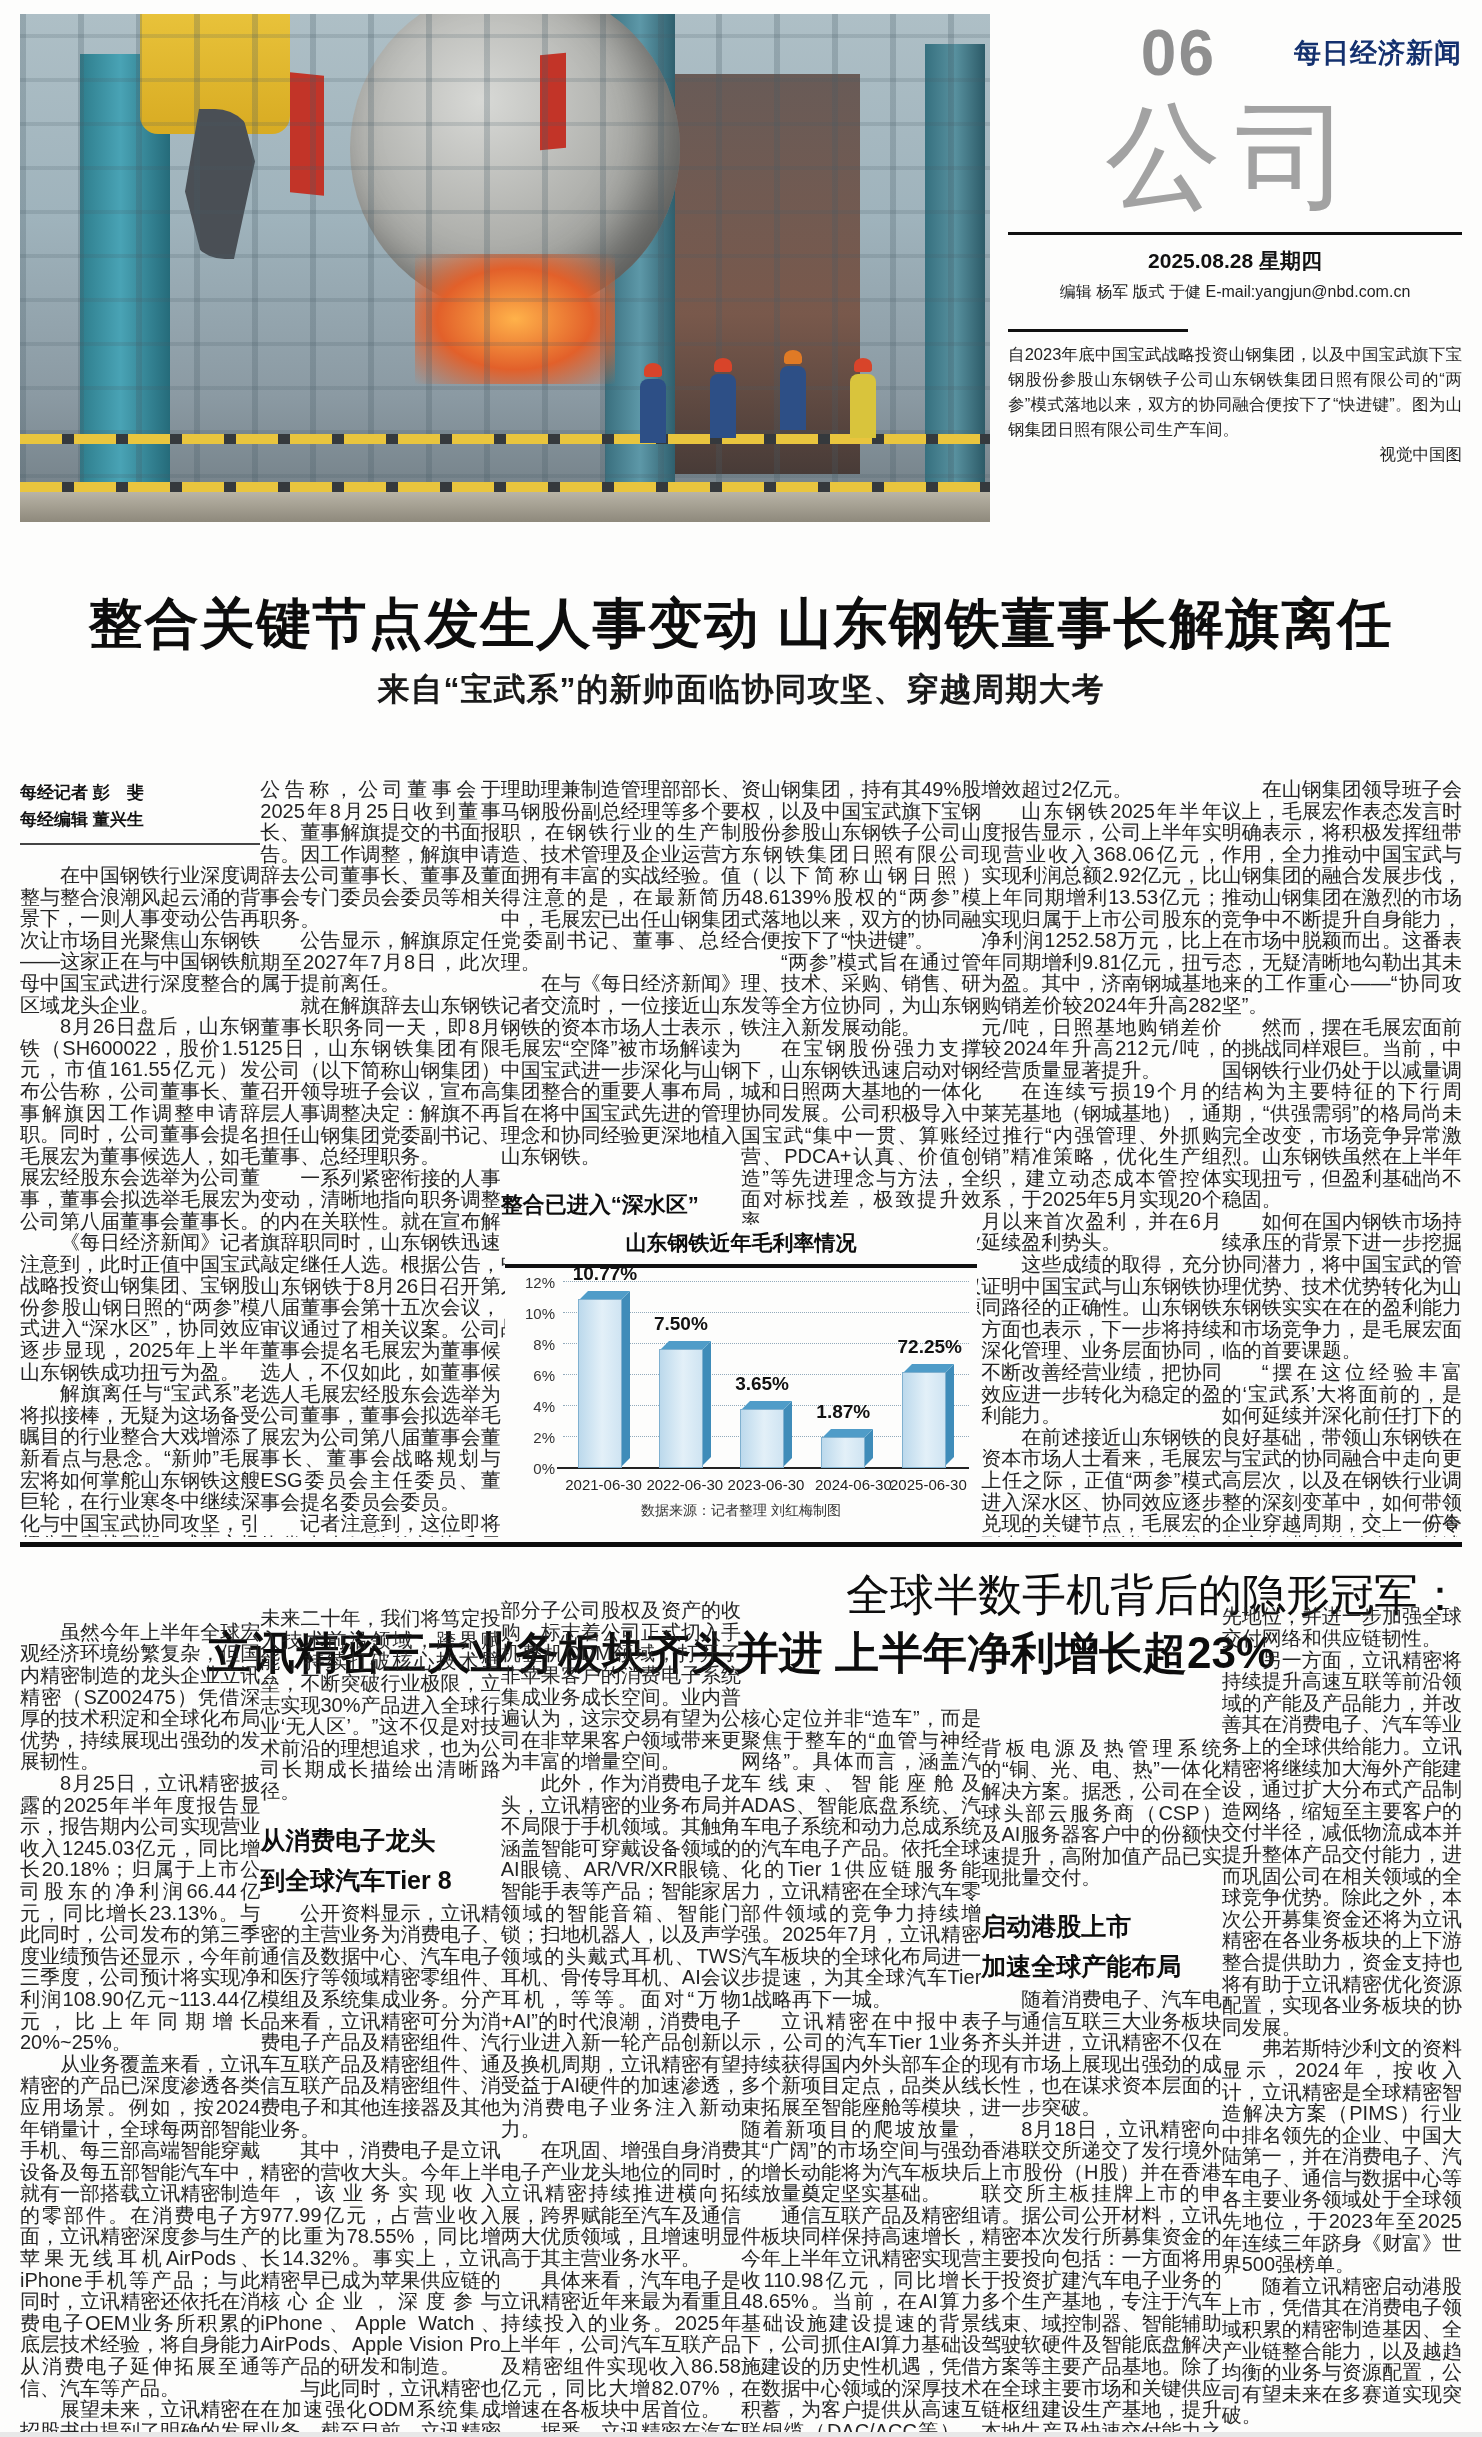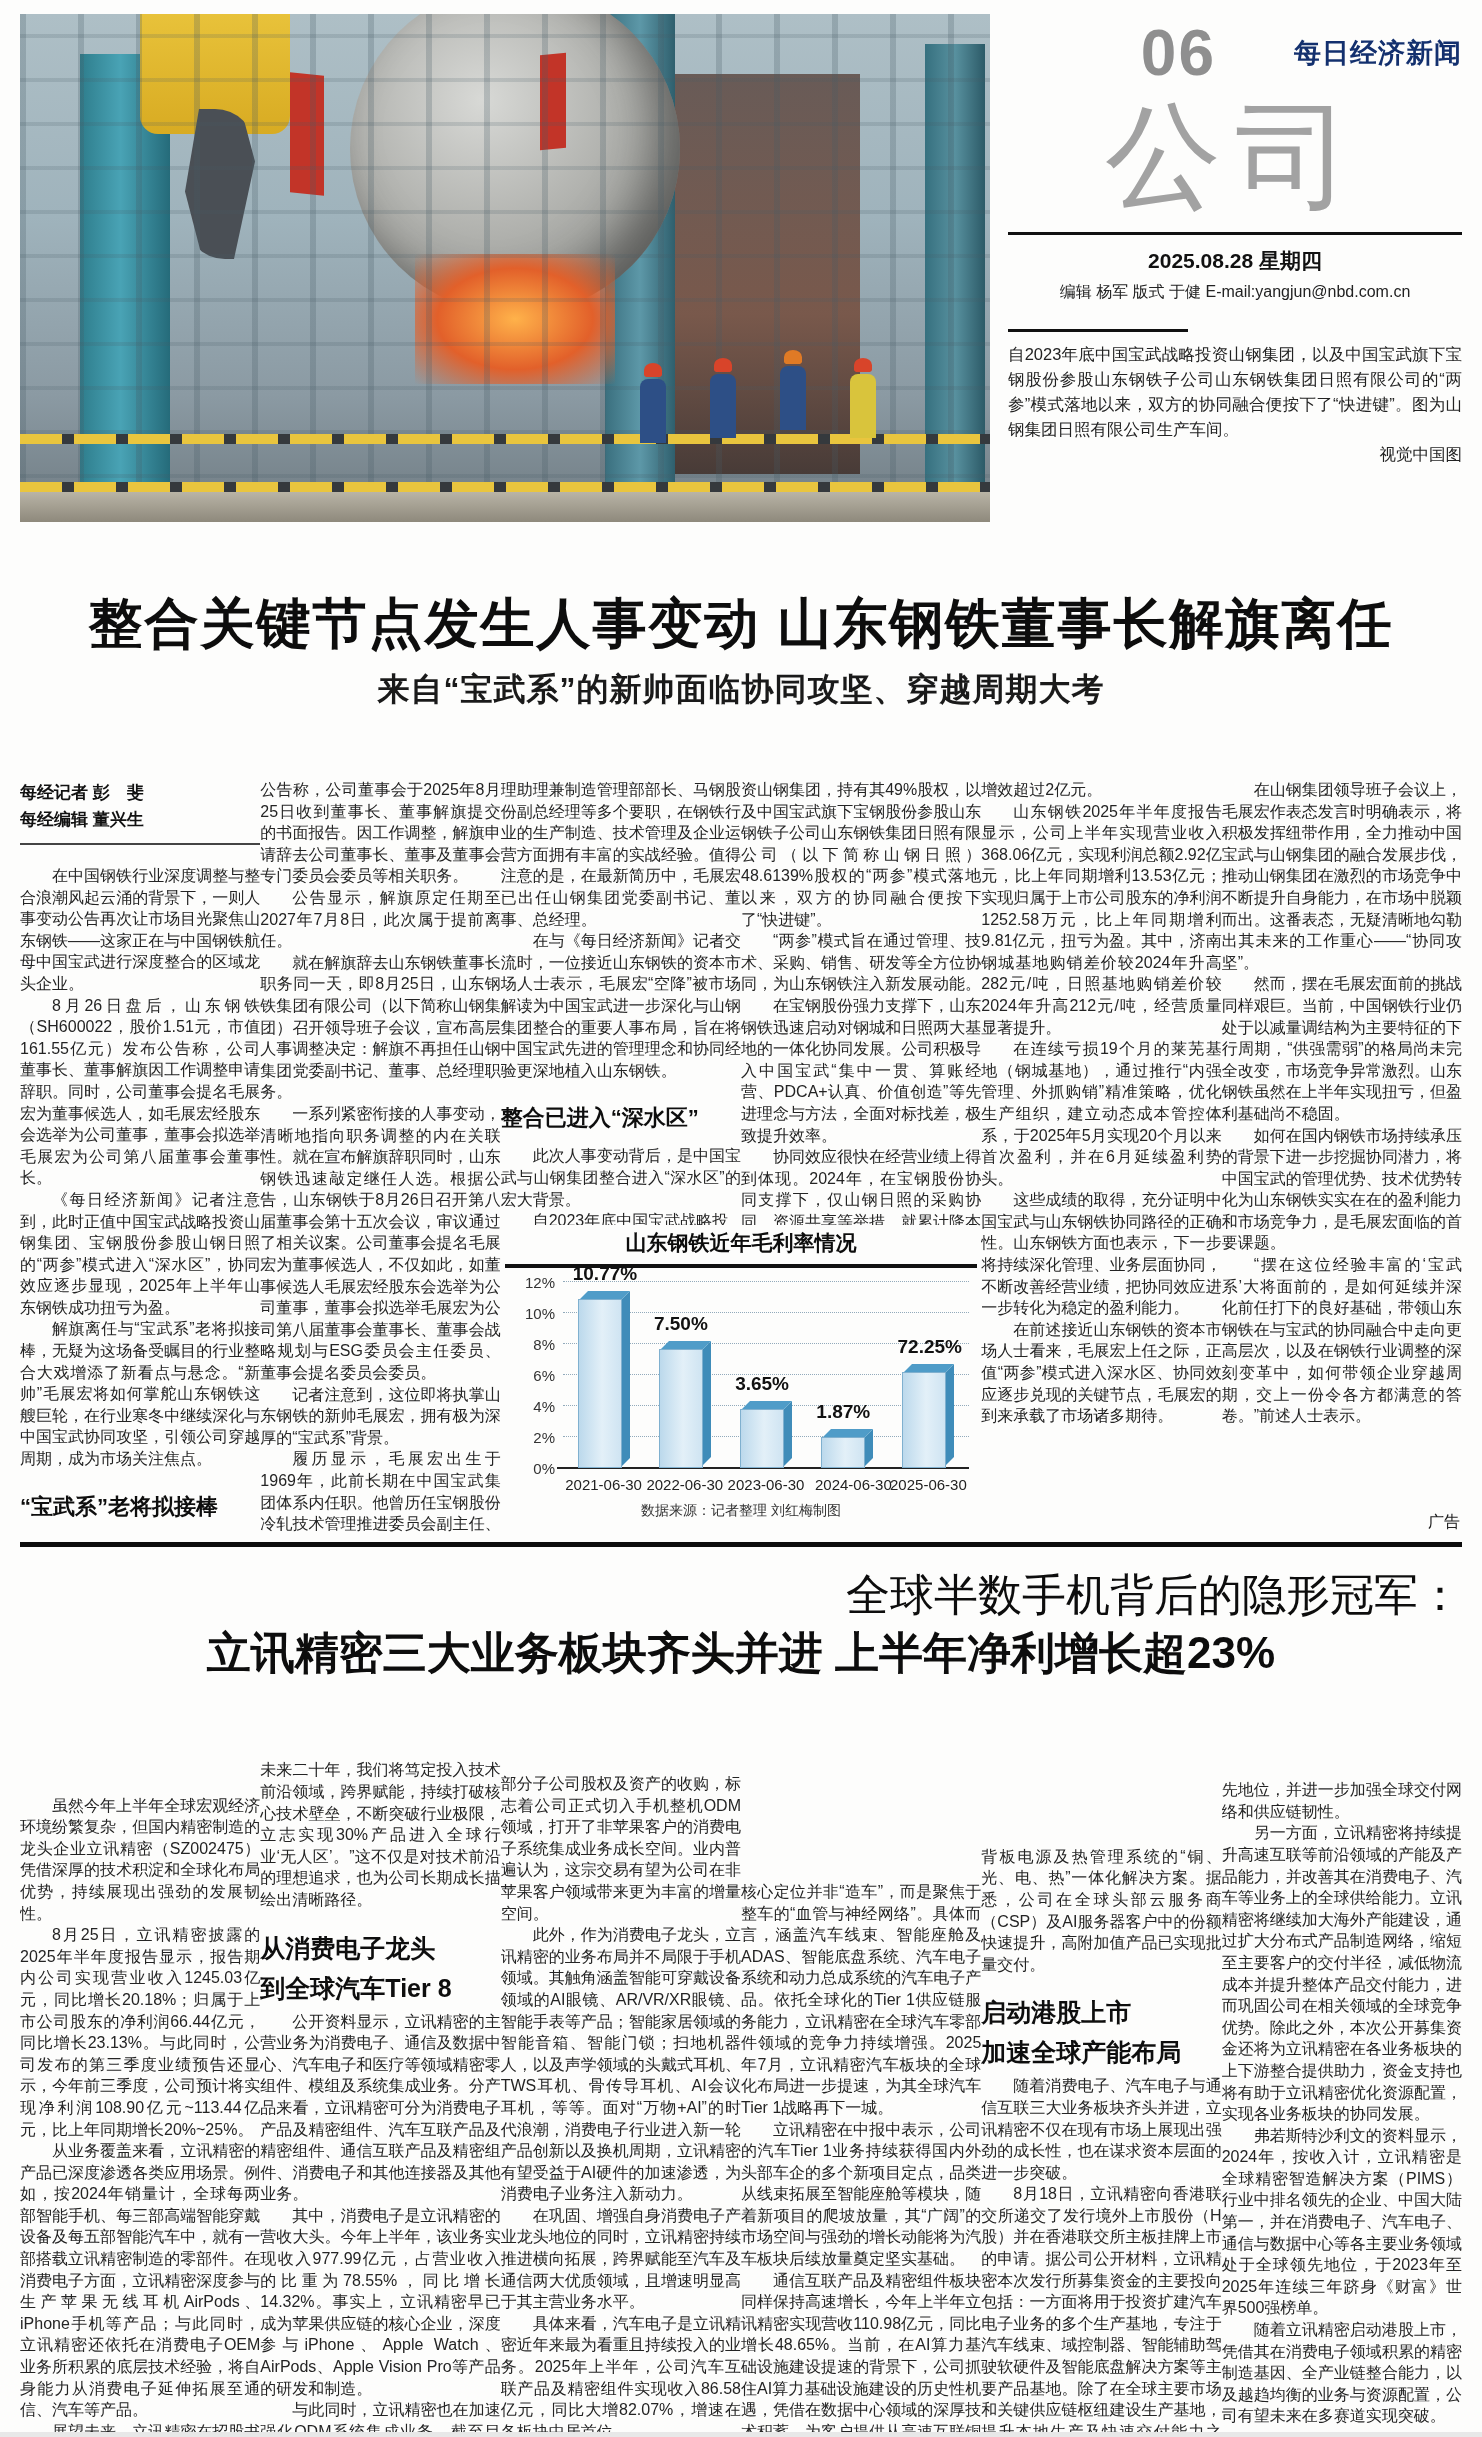--- a/index.html
+++ b/index.html
@@ -52,21 +52,21 @@
   .h1a{position:absolute;left:20px;top:588px;width:1442px;text-align:center;font-size:54px;
        font-weight:900;letter-spacing:2px;color:#0d0d0d;white-space:nowrap;}
   .dek{position:absolute;left:20px;top:668px;width:1442px;text-align:center;font-size:32px;
        font-weight:bold;letter-spacing:1px;color:#1a1a1a;}
 
   
   .cols{position:absolute;left:20px;width:1442px;display:flex;margin-top:37px;}
   .art1{top:742px;height:758px;}
   .art2{top:1700px;height:727px;align-items:flex-end;}
   .col{flex:1 1 0;overflow:hidden;}
-  .col p{margin:0;font-size:16px;line-height:21.6px;text-align:justify;color:#242424;}
+  .col p{margin:0;font-size:20px;line-height:21.6px;text-align:justify;color:#242424;}
   .col p.pp{text-indent:2em;}
   .by{font-size:17px;font-weight:bold;line-height:27px;color:#111;}
   .byrule{height:2px;background:#444;margin:10px 0 20px;}
   .colhead{font-size:22px;font-weight:bold;color:#0e0e0e;line-height:30px;margin:22px 0 12px;}
   .art2 .colhead{font-size:25px;line-height:34px;margin:20px 0 6px;}
   .colhead + .colhead{margin-top:0;}
   .credit2{font-size:17px;font-weight:bold;text-align:right;margin-top:14px;color:#111;}
 
   
   .chartbox{position:absolute;left:485px;top:446px;width:472px;height:312px;background:#fdfdfc;}

